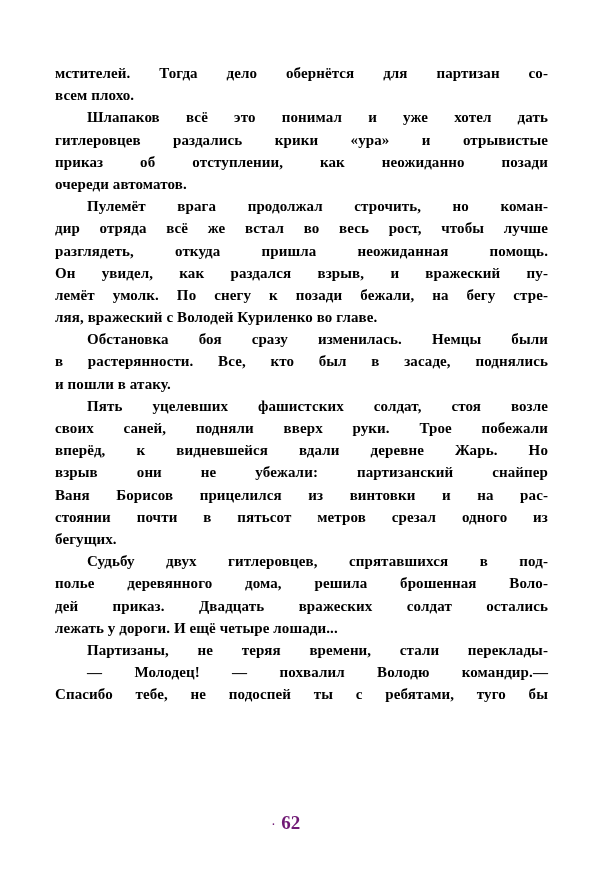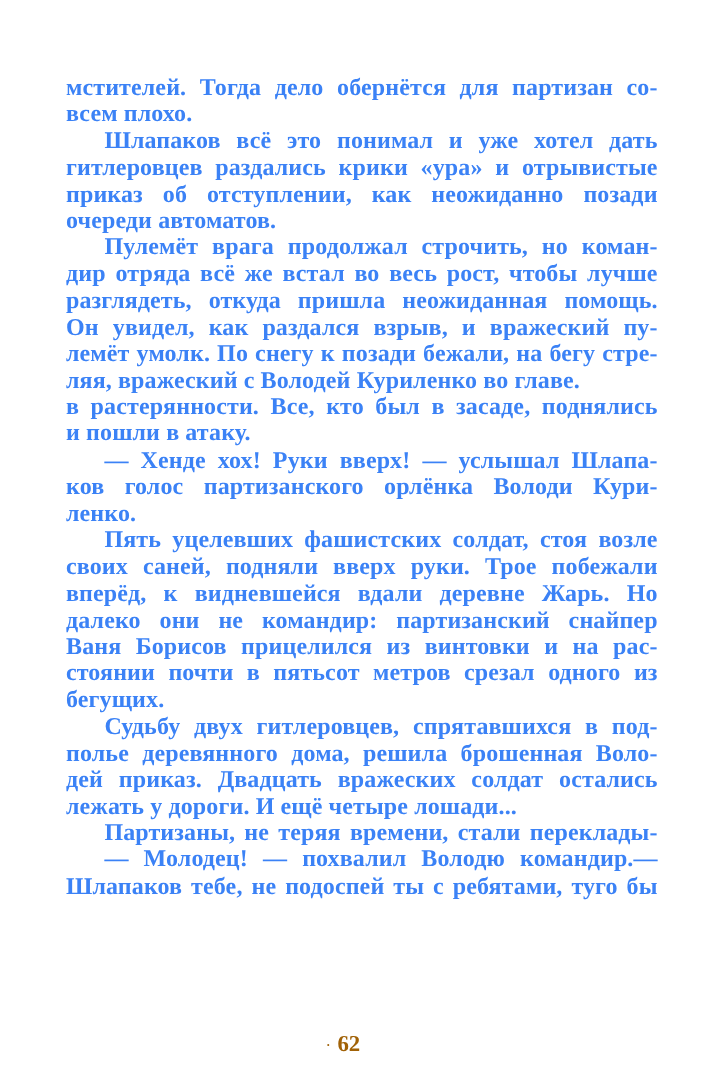--- a/index.html
+++ b/index.html
@@ -2,29 +2,29 @@
 <html><head>
 <meta charset="utf-8">
 <style>
   html, body { margin: 0; padding: 0; }
   body {
     width: 600px; height: 894px; background: #ffffff; position: relative; overflow: hidden;
   }
   .page-text {
     position: absolute; left: 55px; top: 62px; width: 493px;
     font-family: "Liberation Serif", "DejaVu Serif", serif;
-    font-size: 20px; line-height: 22.2px; color: #3b82f6;
+    font-size: 15px; line-height: 22.2px; color: #000000;
     font-weight: bold; letter-spacing: 0.1px;
   }
   .line { display: block; white-space: nowrap; text-align: justify; text-align-last: justify; height: 22.2px; }
   .line.last { text-align-last: left; }
   .line.indent { padding-left: 32px; }
   .page-number {
     position: absolute; left: 0; width: 572px; top: 812px; text-align: center;
-    font-family: "Liberation Serif", "DejaVu Serif", serif; font-weight: bold; font-size: 19px; color: #a16207; margin-top: 48px;
+    font-family: "Liberation Serif", "DejaVu Serif", serif; font-weight: bold; font-size: 19px; color: #701a75;
   }
   .page-number .dot { font-size: 10px; margin-right: 6px; vertical-align: middle; }
 </style>
 </head>
 <body>
 
 <div class="page-text" id="page-text">
     <div>
       <span class="line">мстителей. Тогда дело обернётся для партизан со-</span>
       <span class="line last">всем плохо.</span>
@@ -37,47 +37,43 @@
     </div>
     <div>
       <span class="line indent">Пулемёт врага продолжал строчить, но коман-</span>
       <span class="line">дир отряда всё же встал во весь рост, чтобы лучше</span>
       <span class="line">разглядеть, откуда пришла неожиданная помощь.</span>
       <span class="line">Он увидел, как раздался взрыв, и вражеский пу-</span>
       <span class="line">лемёт умолк. По снегу к позади бежали, на бегу стре-</span>
       <span class="line last">ляя, вражеский с Володей Куриленко во главе.</span>
     </div>
     <div>
+      <span class="line indent">Обстановка боя сразу изменилась. Немцы были</span>
       <span class="line">в растерянности. Все, кто был в засаде, поднялись</span>
       <span class="line last">и пошли в атаку.</span>
-    </div>
-    <div>
-      <span class="line indent">— Хенде хох! Руки вверх! — услышал Шлапа-</span>
-      <span class="line">ков голос партизанского орлёнка Володи Кури-</span>
-      <span class="line last">ленко.</span>
     </div>
     <div>
       <span class="line indent">Пять уцелевших фашистских солдат, стоя возле</span>
       <span class="line">своих саней, подняли вверх руки. Трое побежали</span>
       <span class="line">вперёд, к видневшейся вдали деревне Жарь. Но</span>
-      <span class="line">далеко они не командир: партизанский снайпер</span>
+      <span class="line">взрыв они не убежали: партизанский снайпер</span>
       <span class="line">Ваня Борисов прицелился из винтовки и на рас-</span>
       <span class="line">стоянии почти в пятьсот метров срезал одного из</span>
       <span class="line last">бегущих.</span>
     </div>
     <div>
       <span class="line indent">Судьбу двух гитлеровцев, спрятавшихся в под-</span>
       <span class="line">полье деревянного дома, решила брошенная Воло-</span>
       <span class="line">дей приказ. Двадцать вражеских солдат остались</span>
       <span class="line last">лежать у дороги. И ещё четыре лошади...</span>
     </div>
     <div>
       <span class="line indent">Партизаны, не теряя времени, стали переклады-</span>
     </div>
     <div>
       <span class="line indent">— Молодец! — похвалил Володю командир.—</span>
-      <span class="line">Шлапаков тебе, не подоспей ты с ребятами, туго бы</span>
+      <span class="line">Спасибо тебе, не подоспей ты с ребятами, туго бы</span>
     </div>
   </div>
 
 <div class="page-number">
   <span class="dot">·</span><span>62</span>
 </div>
 
 </body></html>

